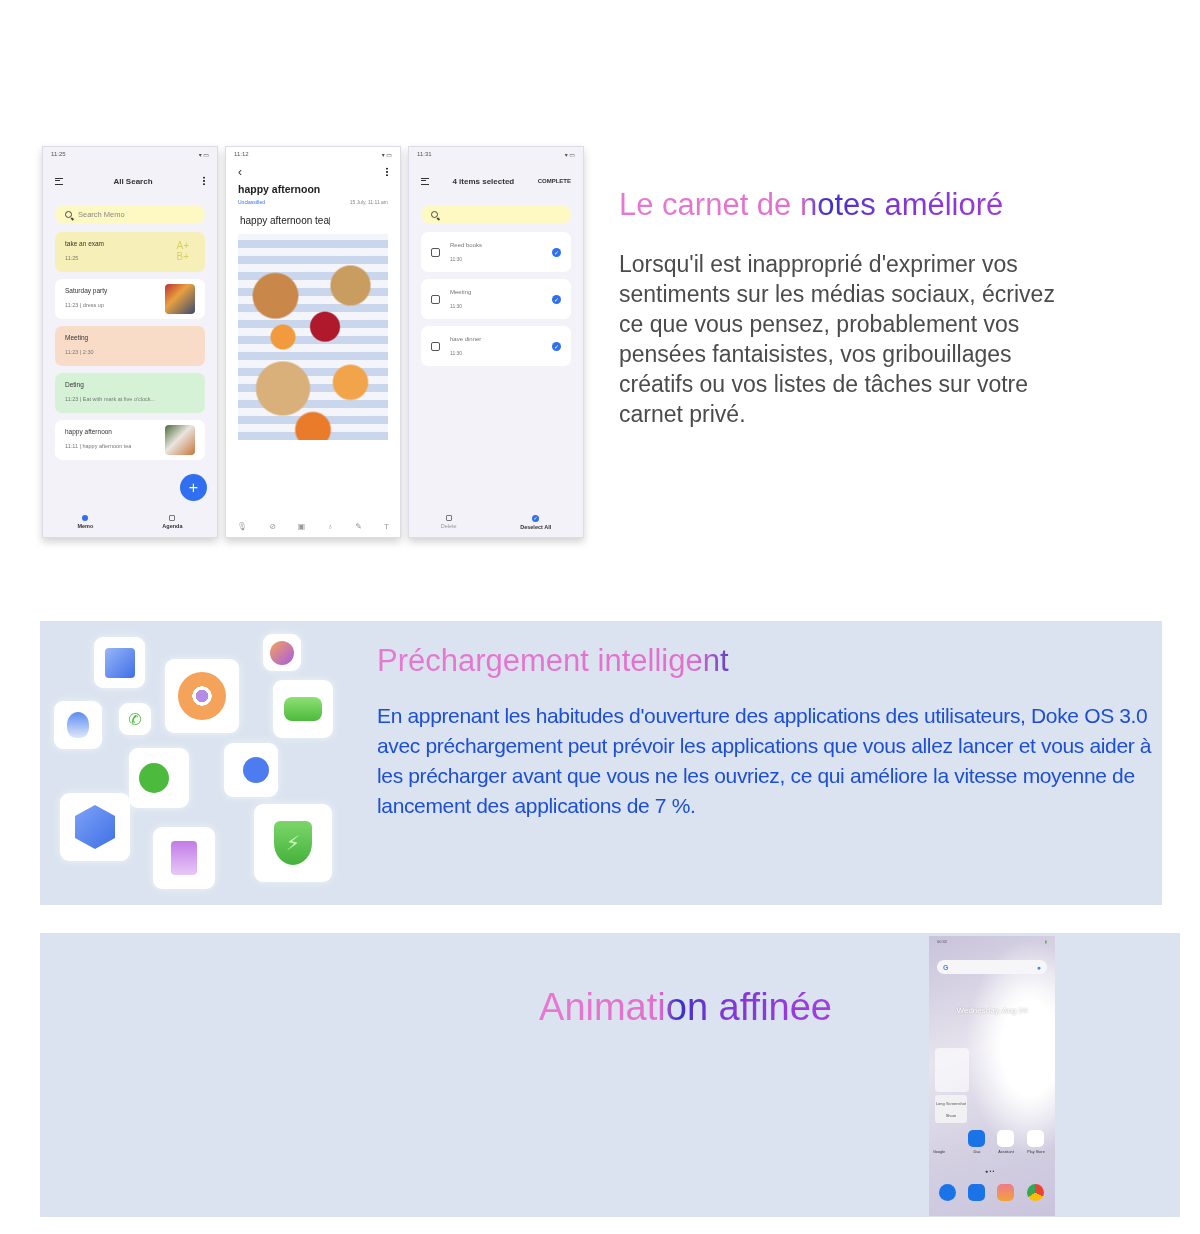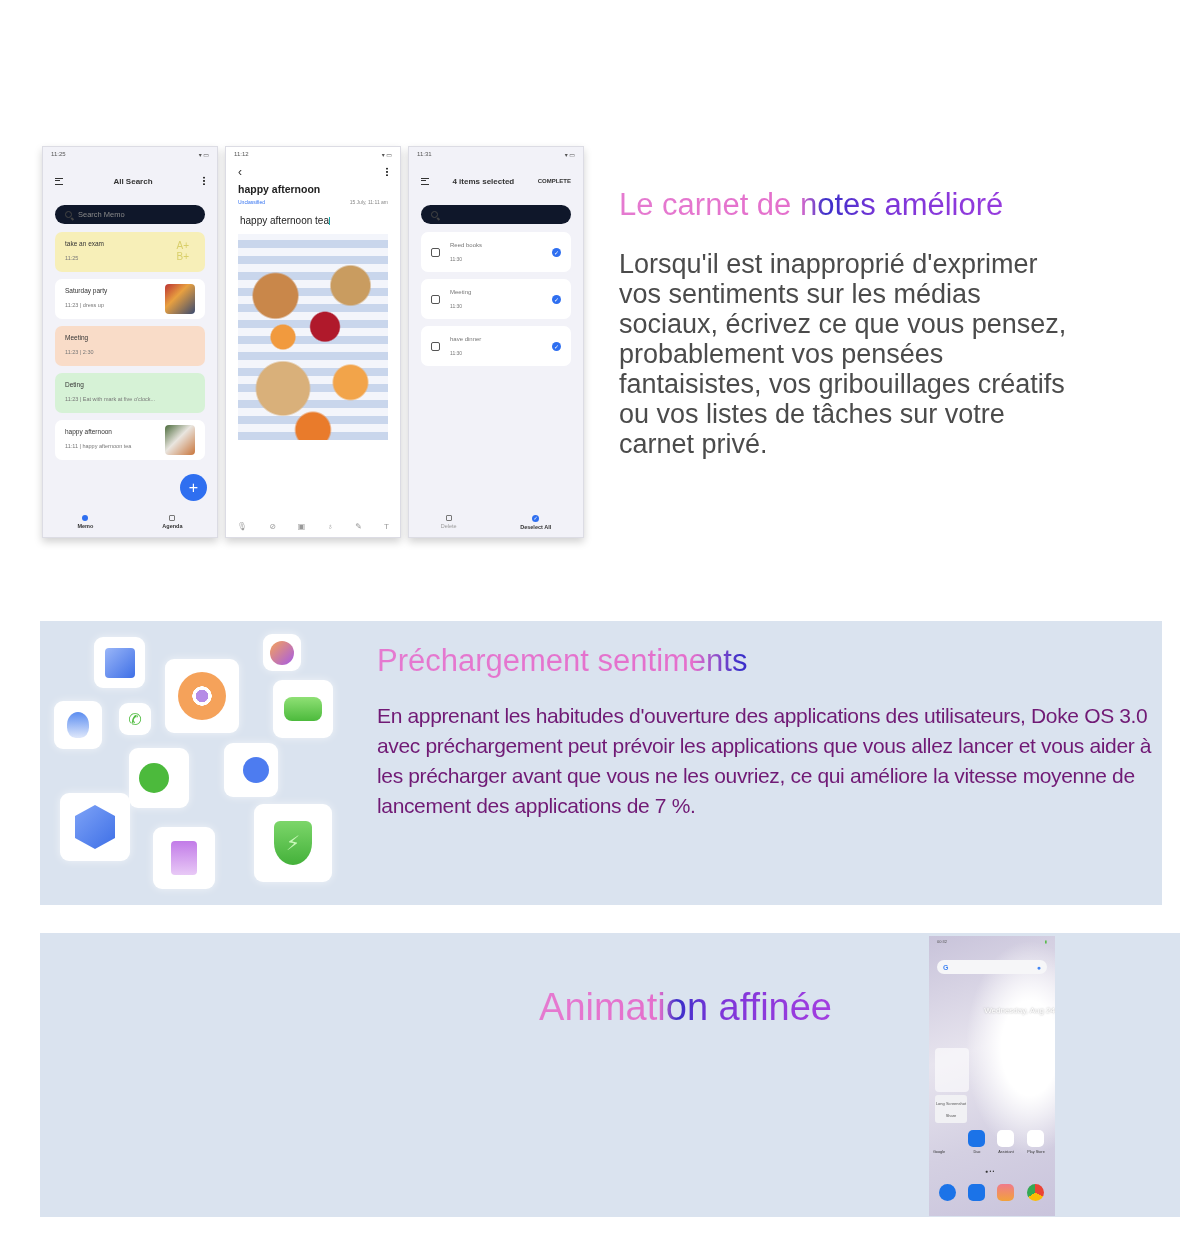--- a/index.html
+++ b/index.html
@@ -5,21 +5,21 @@
 *{box-sizing:border-box;margin:0;padding:0}
 body{width:1200px;height:1234px;background:#fff;font-family:"Liberation Sans","DejaVu Sans",sans-serif;position:relative;overflow:hidden;color:#4a4a4a}
 .grad{background:linear-gradient(90deg,#e57ad0 0%,#e46fcc 40%,#3a2fc9 46%,#7b35d8 58%,#a63fe0 100%);-webkit-background-clip:text;background-clip:text;color:transparent;font-weight:400;white-space:nowrap}
 
 .phone{position:absolute;top:146px;width:176px;height:392px;background:#f2f2f8;border:1px solid #dcdce4;box-shadow:0 4px 8px rgba(0,0,0,.18);overflow:hidden;font-size:7px;color:#333}
 .sbar{height:14px;display:flex;justify-content:space-between;align-items:center;padding:0 8px;font-size:6px;color:#555}
 .tbar{height:40px;display:flex;align-items:center;justify-content:space-between;padding:0 12px;font-weight:bold;font-size:8px}
 .menu-ic{width:8px;height:7px;border-top:1.5px solid #333;border-bottom:1.5px solid #333;position:relative}
 .menu-ic:after{content:"";position:absolute;left:0;top:1.5px;width:5px;border-top:1.5px solid #333}
 .dots-ic{width:2px;height:10px;background:radial-gradient(circle,#333 0.9px,transparent 1px) 0 0/2px 3.3px repeat-y}
-.search{margin:4px 12px 8px;height:19px;background:#0f172a;border-radius:10px;display:flex;align-items:center;padding:0 10px;color:#888;font-size:7.5px;gap:6px}
+.search{margin:4px 12px 8px;height:19px;background:#fef9c3;border-radius:10px;display:flex;align-items:center;padding:0 10px;color:#888;font-size:7.5px;gap:6px}
 .mag{width:7px;height:7px;border:1.5px solid #444;border-radius:50%;position:relative;flex:none}
 .mag:after{content:"";position:absolute;width:3px;height:1.5px;background:#444;right:-3px;bottom:-2px;transform:rotate(45deg)}
 .card{margin:0 12px 7px;height:40px;border-radius:7px;padding:8px 10px;position:relative}
 .card .t{font-size:6.5px;color:#333}
 .card .s{font-size:5.5px;color:#777;margin-top:8px}
 .thumb{position:absolute;right:10px;top:5px;width:30px;height:30px;border-radius:4px}
 .fab{position:absolute;right:10px;bottom:36px;width:27px;height:27px;border-radius:50%;background:#2f6ff0;color:#fff;font-size:16px;display:flex;align-items:center;justify-content:center}
 .bnav{position:absolute;bottom:0;left:0;right:0;height:30px;display:flex;justify-content:space-around;align-items:center;font-size:5.5px;color:#333}
 .bnav div{display:flex;flex-direction:column;align-items:center;gap:2px}
 .dot-blue{width:6px;height:6px;border-radius:50%;background:#2f6ff0}
@@ -41,33 +41,33 @@
 repeating-linear-gradient(0deg,#c9d6ec 0 8px,#f3f5fb 8px 16px),#dfe6f4}
 .toolbar{position:absolute;bottom:6px;left:0;right:0;display:flex;justify-content:space-around;color:#999;font-size:8px}
 .sel-card{margin:0 12px 7px;height:40px;background:#fff;border-radius:7px;display:flex;align-items:center;padding:0 10px;gap:10px}
 .cbox{width:9px;height:9px;border:1.5px solid #555;border-radius:2px;flex:none}
 .sel-card .txt{flex:1;font-size:6px;color:#777}
 .sel-card .txt .tm{margin-top:8px;font-size:5px}
 .chk{width:9px;height:9px;border-radius:50%;background:#2f6ff0;color:#fff;font-size:6px;display:flex;align-items:center;justify-content:center}
 
 .sec1-text{position:absolute;left:619px;top:185px}
 .h2{font-size:31px;line-height:40px}
-.p1{margin-top:24px;font-size:27px;line-height:30px;color:#4b4b4b;width:450px}
+.p1{margin-top:24px;font-size:23px;line-height:30px;color:#4b4b4b;width:450px}
 .band{position:absolute;background:#dae3ef}
 .icons{position:absolute;left:0;top:0;width:310px;height:285px}
 .tile{position:absolute;background:#fff;border-radius:9px;box-shadow:0 0 8px rgba(255,255,255,.6);display:flex;align-items:center;justify-content:center}
 .p2txt{position:absolute;left:337px;top:20px}
-.p2body{margin-top:20px;font-size:21px;line-height:30px;color:#701a75;width:790px;letter-spacing:-.35px}
+.p2body{margin-top:20px;font-size:21px;line-height:30px;color:#1d4ed8;width:790px;letter-spacing:-.35px}
 .p3txt{position:absolute;right:340px;top:50px;text-align:right}
 .p3body{margin-top:20px;font-size:21.5px;line-height:29.5px;color:#4b4b4b;width:560px;text-align:right}
 .home{position:absolute;left:889px;top:3px;width:126px;height:280px;overflow:hidden;background:
 radial-gradient(ellipse at 80% 40%,#fff 0 20%,transparent 45%),
 linear-gradient(160deg,#c8c3da 0%,#e7e4ee 40%,#d4d0e2 70%,#c9c4dc 100%)}
 .gbar{position:absolute;left:8px;top:24px;width:110px;height:14px;border-radius:7px;background:#f6f6f8;display:flex;align-items:center;justify-content:space-between;padding:0 6px;font-size:7px;font-weight:bold}
-.date{position:absolute;left:0;right:0;top:70px;text-align:right;font-size:8px;color:#fff;text-shadow:0 0 2px #999}
+.date{position:absolute;left:0;right:0;top:70px;text-align:center;font-size:8px;color:#fff;text-shadow:0 0 2px #999}
 .appic{position:absolute;width:17px;height:17px;border-radius:5px}
 .lbl{position:absolute;font-size:3.8px;color:#333;width:30px;text-align:center}
 </style>
 </head>
 <body>
 
 <div class="phone" style="left:42px">
   <div class="sbar">
       <span>11:25</span>
       <span>▾ ▭</span>
@@ -227,21 +227,21 @@
         <div style="width:40px;height:44px;background:linear-gradient(135deg,#7ea3f7,#3e6fe6);clip-path:polygon(50% 0,100% 25%,100% 75%,50% 100%,0 75%,0 25%)"></div>
       </div>
     <div class="tile" style="left:113px;top:206px;width:62px;height:62px">
         <div style="width:26px;height:34px;border-radius:4px;background:linear-gradient(#c27be8,#e8c9f6)"></div>
       </div>
     <div class="tile" style="left:214px;top:183px;width:78px;height:78px">
         <div style="width:38px;height:44px;background:linear-gradient(#7cd66a,#44b13a);border-radius:6px 6px 50% 50%;display:flex;align-items:center;justify-content:center;color:#c8f7b8;font-size:20px">⚡</div>
       </div>
   </div>
   <div class="p2txt">
-    <div class="h2 grad">Préchargement sentiments</div>
+    <div class="h2 grad">Préchargement intelligent</div>
     <div class="p2body">En apprenant les habitudes d'ouverture des applications des utilisateurs, Doke OS 3.0 avec préchargement peut prévoir les applications que vous allez lancer et vous aider à les précharger avant que vous ne les ouvriez, ce qui améliore la vitesse moyenne de lancement des applications de 7 %.</div>
   </div>
 </div>
 
 <div class="band" style="left:40px;top:933px;width:1140px;height:284px">
   <div class="p3txt">
     <div class="h2 grad" style="font-size:38px;line-height:48px;padding-right:8px">Animation affinée</div>
   </div>
   <div class="home">
     <div class="sbar" style="font-size:4px;height:10px">

